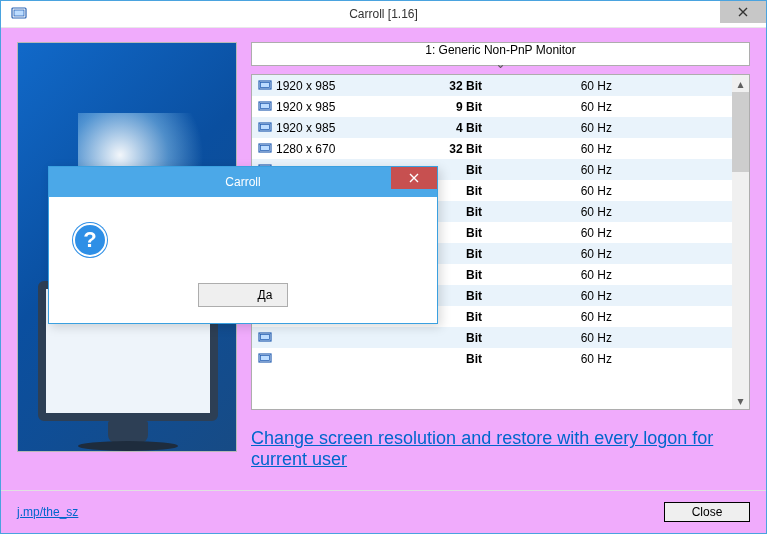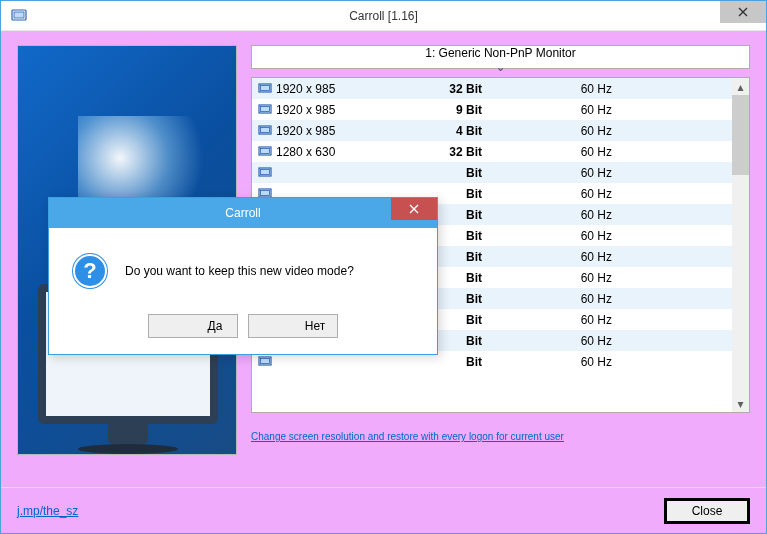--- a/index.html
+++ b/index.html
@@ -38,29 +38,29 @@
 .cell-res { width:140px; display:flex; align-items:center; padding-left:6px; gap:4px; }
 .cell-res svg { width:14px; height:12px; flex-shrink:0; }
 .cell-bit { width:110px; text-align:right; padding-right:20px;font-weight:bold; }
 .cell-hz  { width:130px; text-align:right; padding-right:20px; }
 .scrollbar { width:17px; background:#f0f0f0; display:flex; flex-direction:column; }
 .scrollbar .arrow { height:17px; display:flex; align-items:center; justify-content:center; color:#606060; }
 .scrollbar .thumb { background:#cdcdcd; flex:0 0 80px; margin-top:0; }
 .scrollbar .track { flex:1; }
 
 .links { padding:4px 0; }
-.links a { color:#0066cc; text-decoration:underline; font-size:10px; display:block; margin:6px 0; }
+.links a { color:#0066cc; text-decoration:underline; font-size:18px; display:block; margin:6px 0; }
 
 
 .footer { height:46px; border-top:1px solid #e0e0e0; display:flex; align-items:center; justify-content:space-between; padding:4px 16px; }
 .footer a { color:#0066cc; text-decoration:underline; }
-.footer button { width:86px; height:26px; background:#efefef; border:3px solid #000000; }
-
-
-.dialog { position:absolute; left:48px; top:166px; width:390px; border:1px solid #3aa0e0; background:#fff; box-shadow:3px 3px 10px rgba(0,0,0,.15); z-index:10;margin-top:31px; }
+.footer button { width:86px; height:20px; background:#efefef; border:1px solid #000000; }
+
+
+.dialog { position:absolute; left:48px; top:166px; width:390px; border:1px solid #3aa0e0; background:#fff; box-shadow:3px 3px 10px rgba(0,0,0,.15); z-index:10; }
 .dialog .dlg-title { height:30px; background:#4ba8e8; color:#fff; display:flex; align-items:center; position:relative; }
 .dialog .dlg-title span { position:absolute; left:50%; transform:translateX(-50%); }
 .dialog .dlg-close { position:absolute; right:0; top:0; width:46px; height:22px; background:#c75050; display:flex; align-items:center; justify-content:center; }
 .dialog .dlg-close svg { width:10px; height:10px; stroke:#fff; }
 .dialog .dlg-body { padding:26px 20px 18px 24px; display:flex; align-items:center; gap:18px; }
 .dialog .qicon { width:34px; height:34px; border-radius:50%; background:#2e8fe6; display:flex; align-items:center; justify-content:center; color:#fff; font-size:22px; font-weight:bold; border:2px solid #fff; box-shadow:0 0 0 1px #2e8fe6; }
 .dialog .dlg-buttons { display:flex; justify-content:center; gap:10px; padding:8px 0 16px; }
 .dialog .dlg-buttons button { width:90px; height:24px; background:#efefef; border:1px solid #adadad;padding-left:44px; }
 
 
@@ -135,21 +135,21 @@
               </div>
               <div class="cell-bit">4 Bit</div>
               <div class="cell-hz">60 Hz</div>
             </div>
             <div class="row odd">
               <div class="cell-res">
                 <svg class="dicon" viewBox="0 0 14 12">
                   <rect class="outer" x="1" y="1" width="12" height="8"></rect>
                   <rect class="inner" x="2.5" y="2.5" width="9" height="5"></rect>
                 </svg>
-                <span>1280 x 630</span>
+                <span>1280 x 670</span>
               </div>
               <div class="cell-bit">32 Bit</div>
               <div class="cell-hz">60 Hz</div>
             </div>
             <div class="row even">
               <div class="cell-res">
                 <svg class="dicon" viewBox="0 0 14 12">
                   <rect class="outer" x="1" y="1" width="12" height="8"></rect>
                   <rect class="inner" x="2.5" y="2.5" width="9" height="5"></rect>
                 </svg>
@@ -282,19 +282,17 @@
   <div class="dlg-title">
     <span>Carroll</span>
     <div class="dlg-close">
       <svg viewBox="0 0 10 10">
           <path d="M1 1 L9 9 M9 1 L1 9" stroke="#fff" stroke-width="1.4"></path>
         </svg>
     </div>
   </div>
   <div class="dlg-body">
     <div class="qicon">?</div>
-    <span>Do you want to keep this new video mode?</span>
   </div>
   <div class="dlg-buttons">
     <button>Да</button>
-    <button>Нет</button>
   </div>
 </div>
 
 </body></html>

